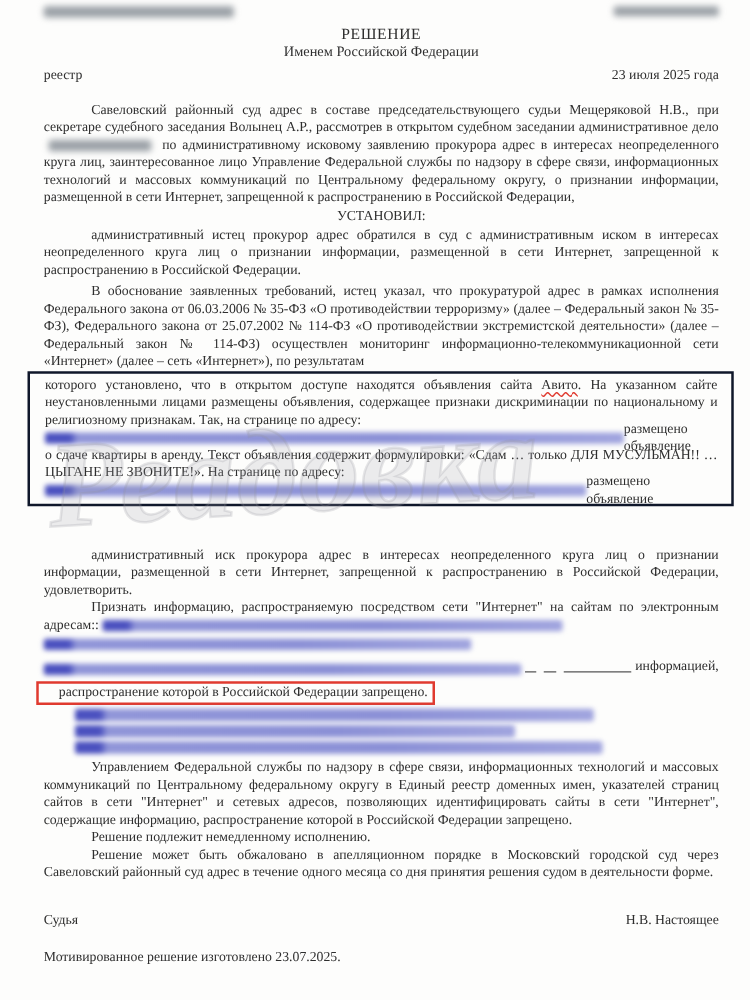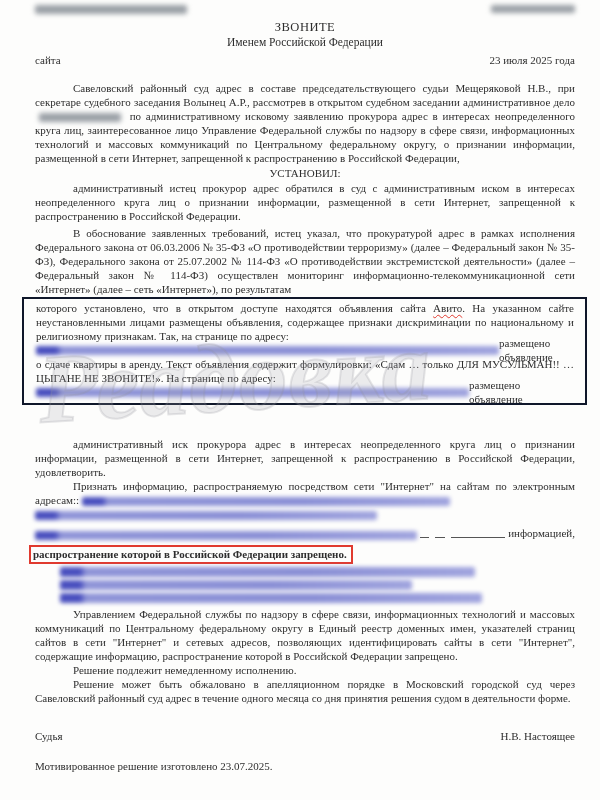--- a/index.html
+++ b/index.html
@@ -38,42 +38,42 @@
     -webkit-text-stroke:2px rgba(145,145,155,.22);
     transform:rotate(-3.5deg);
     white-space:nowrap;letter-spacing:1px;
     pointer-events:none;z-index:5;
   }
   .spacer{height:32px;}
   .inline-url{display:inline-block;width:368px;height:9px;vertical-align:middle;}
   .url-block{height:9px;margin:4px 0 5px 0;}
   .mixed-line{display:flex;align-items:flex-end;height:15px;margin-bottom:3px;}
   .dash{display:inline-block;border-bottom:1px solid #555;height:1px;margin:0 3px 2px 3px;}
-  .red-box-inline{display:inline-block;border:2px solid #e03a2f;padding:0 4px 1px 2px;margin-left:-6px;margin-top:2px;font-weight:bold;}
+  .red-box-inline{display:inline-block;border:2px solid #e03a2f;padding:0 4px 1px 16px;margin-left:-6px;margin-top:2px;}
   .just-last{text-align:justify;text-align-last:justify;}
   .url-list{margin:3px 0 2px 25px;}
   .url-list .bar-blue{height:10px;margin:3px 0;}
   .sig-row{display:flex;justify-content:space-between;margin-top:24px;}
   .footer-note{margin-top:16px;}
 </style>
 </head>
 <body>
 
 <div class="page">
 
   <div class="top-bars">
     <div class="blur-bar bar-gray" style="width:152px;height:9px;"></div>
     <div class="blur-bar bar-gray" style="width:84px;height:8px;"></div>
   </div>
 
-  <div class="title">ЗВОНИТЕ</div>
+  <div class="title">РЕШЕНИЕ</div>
   <div class="subtitle">Именем Российской Федерации</div>
 
   <div class="meta-row">
-    <span>сайта</span>
+    <span>реестр</span>
     <span>23 июля 2025 года</span>
   </div>
 
   <p class="para indent" style="margin-top:14px;">
     <span>Савеловский районный суд адрес в составе председательствующего судьи Мещеряковой Н.В., при секретаре судебного заседания Волынец А.Р., рассмотрев в открытом судебном заседании административное дело</span>
     <span class="inline-redact"></span>
     <span>по административному исковому заявлению прокурора адрес в интересах неопределенного круга лиц, заинтересованное лицо Управление Федеральной службы по надзору в сфере связи, информационных технологий и массовых коммуникаций по Центральному федеральному округу, о признании информации, размещенной в сети Интернет, запрещенной к распространению в Российской Федерации,</span>
   </p>
 
   <div class="heading-center">УСТАНОВИЛ:</div>

